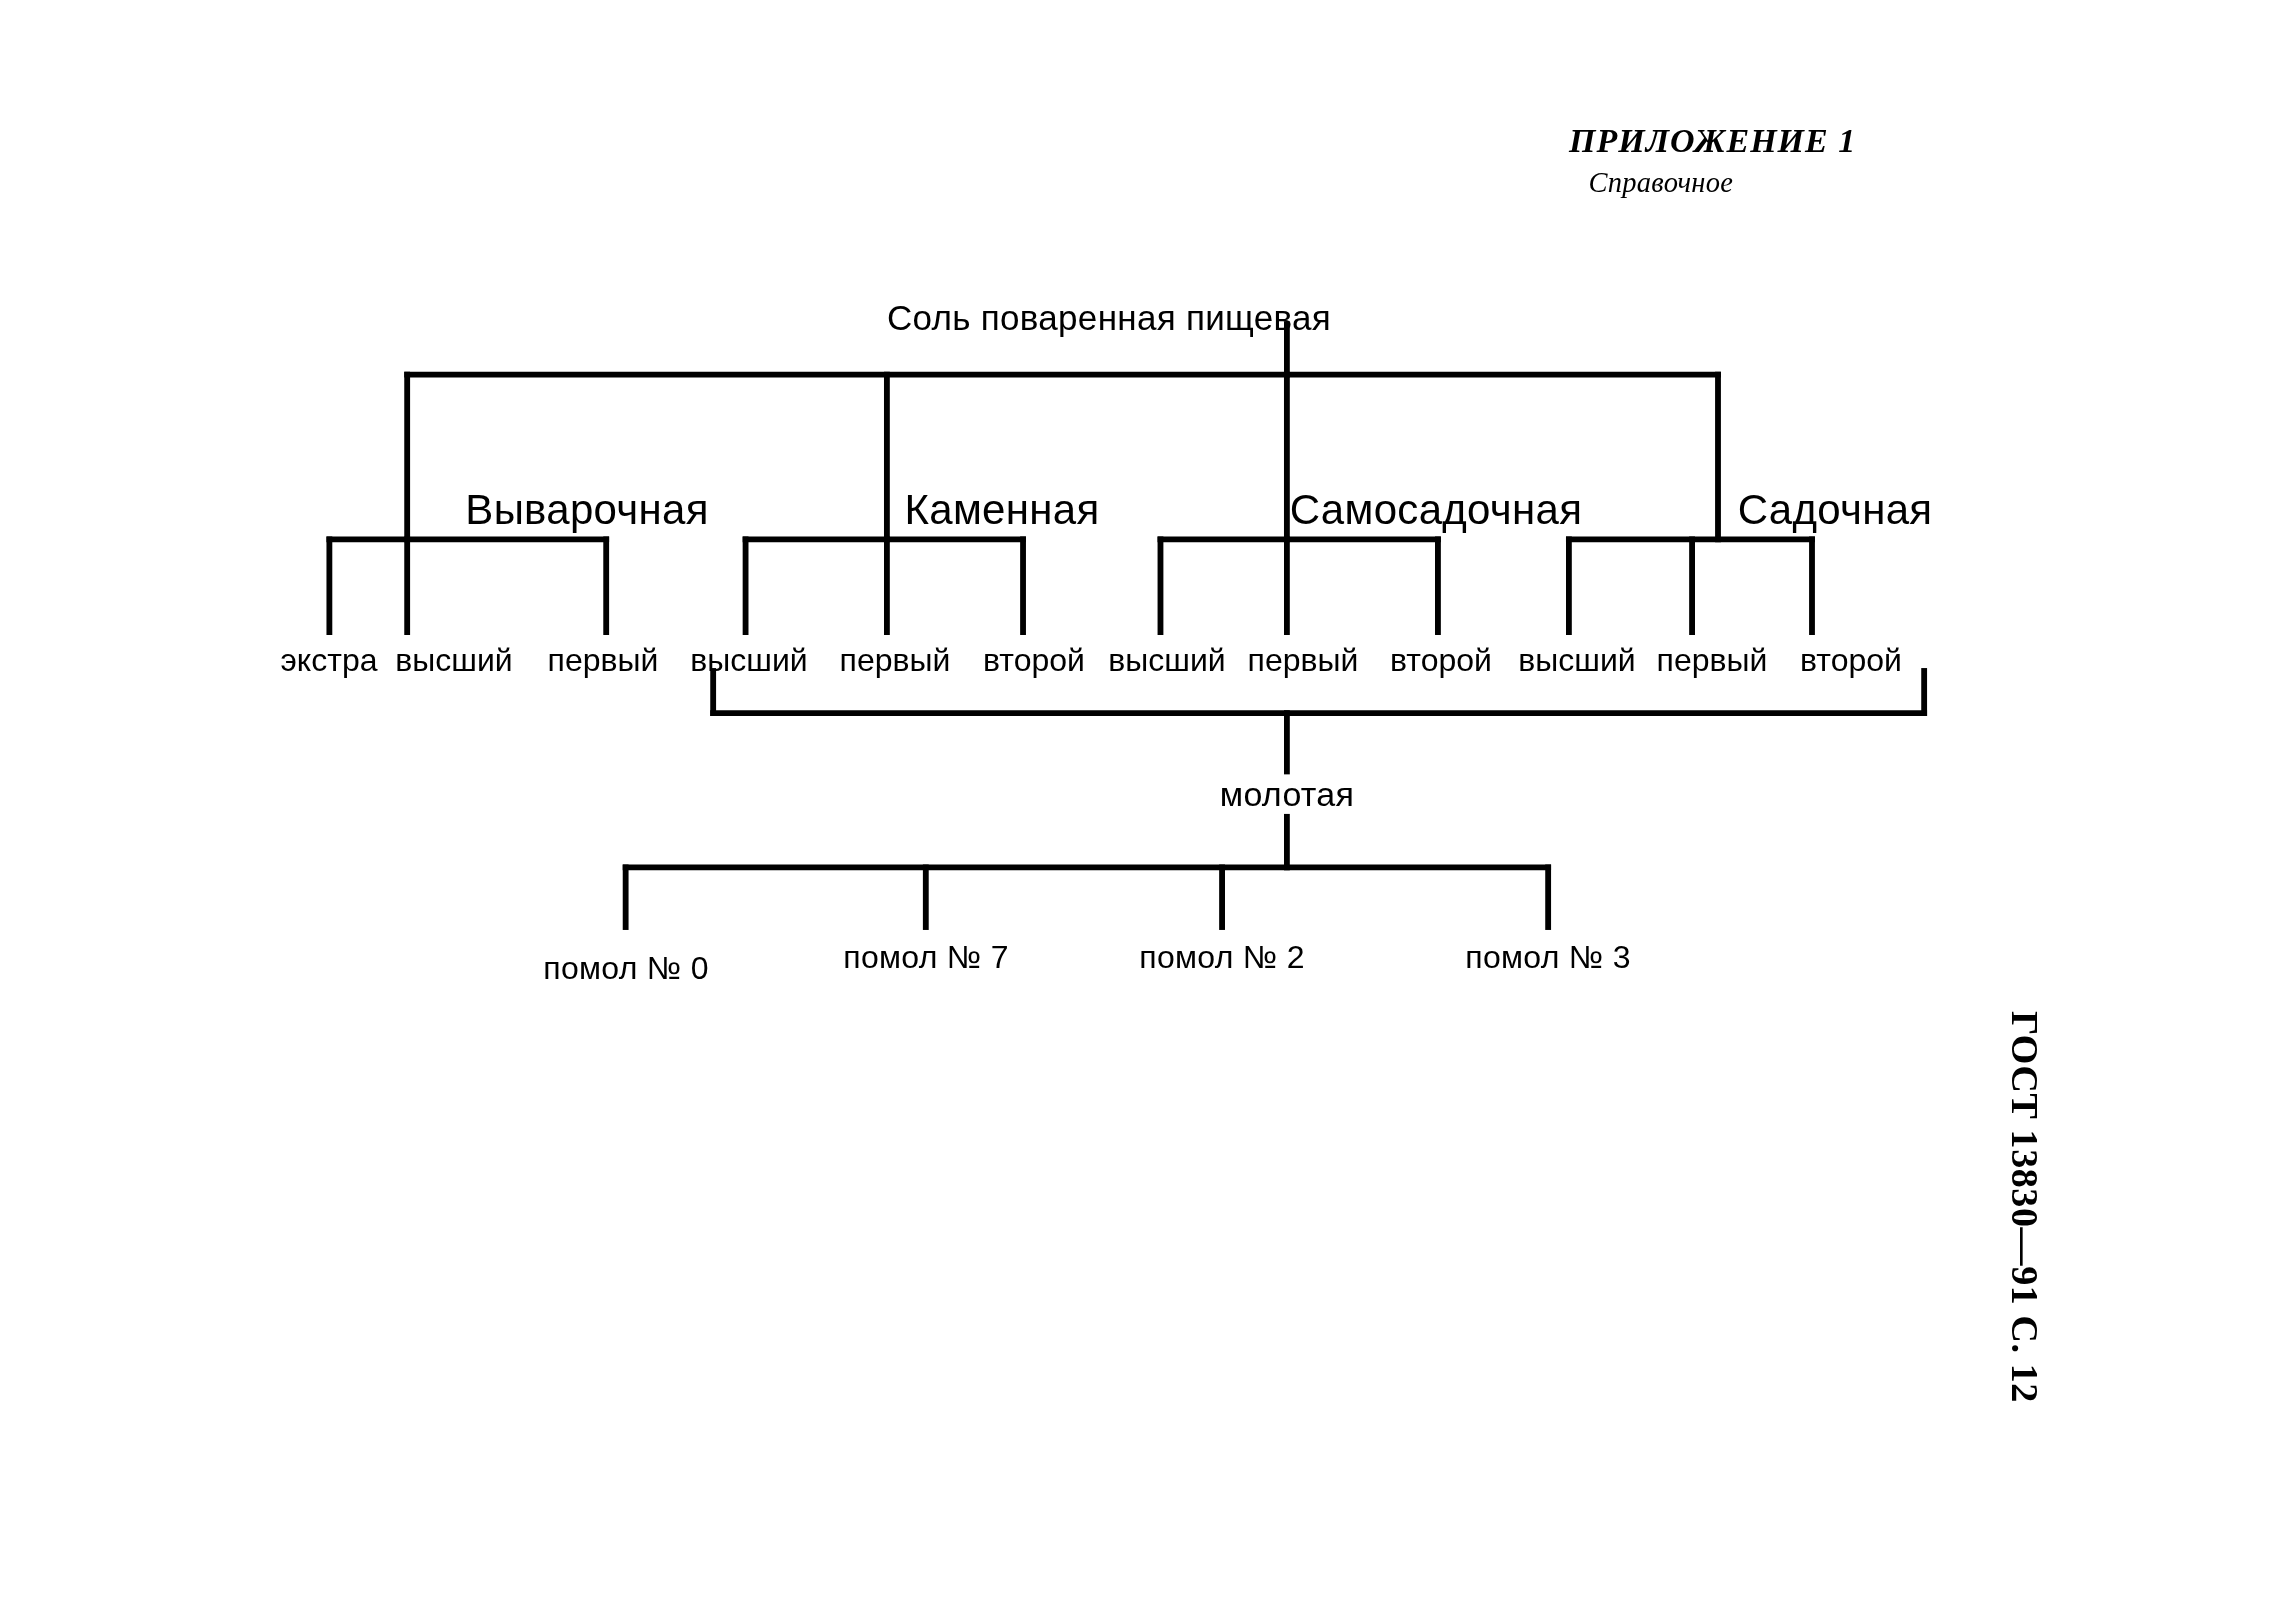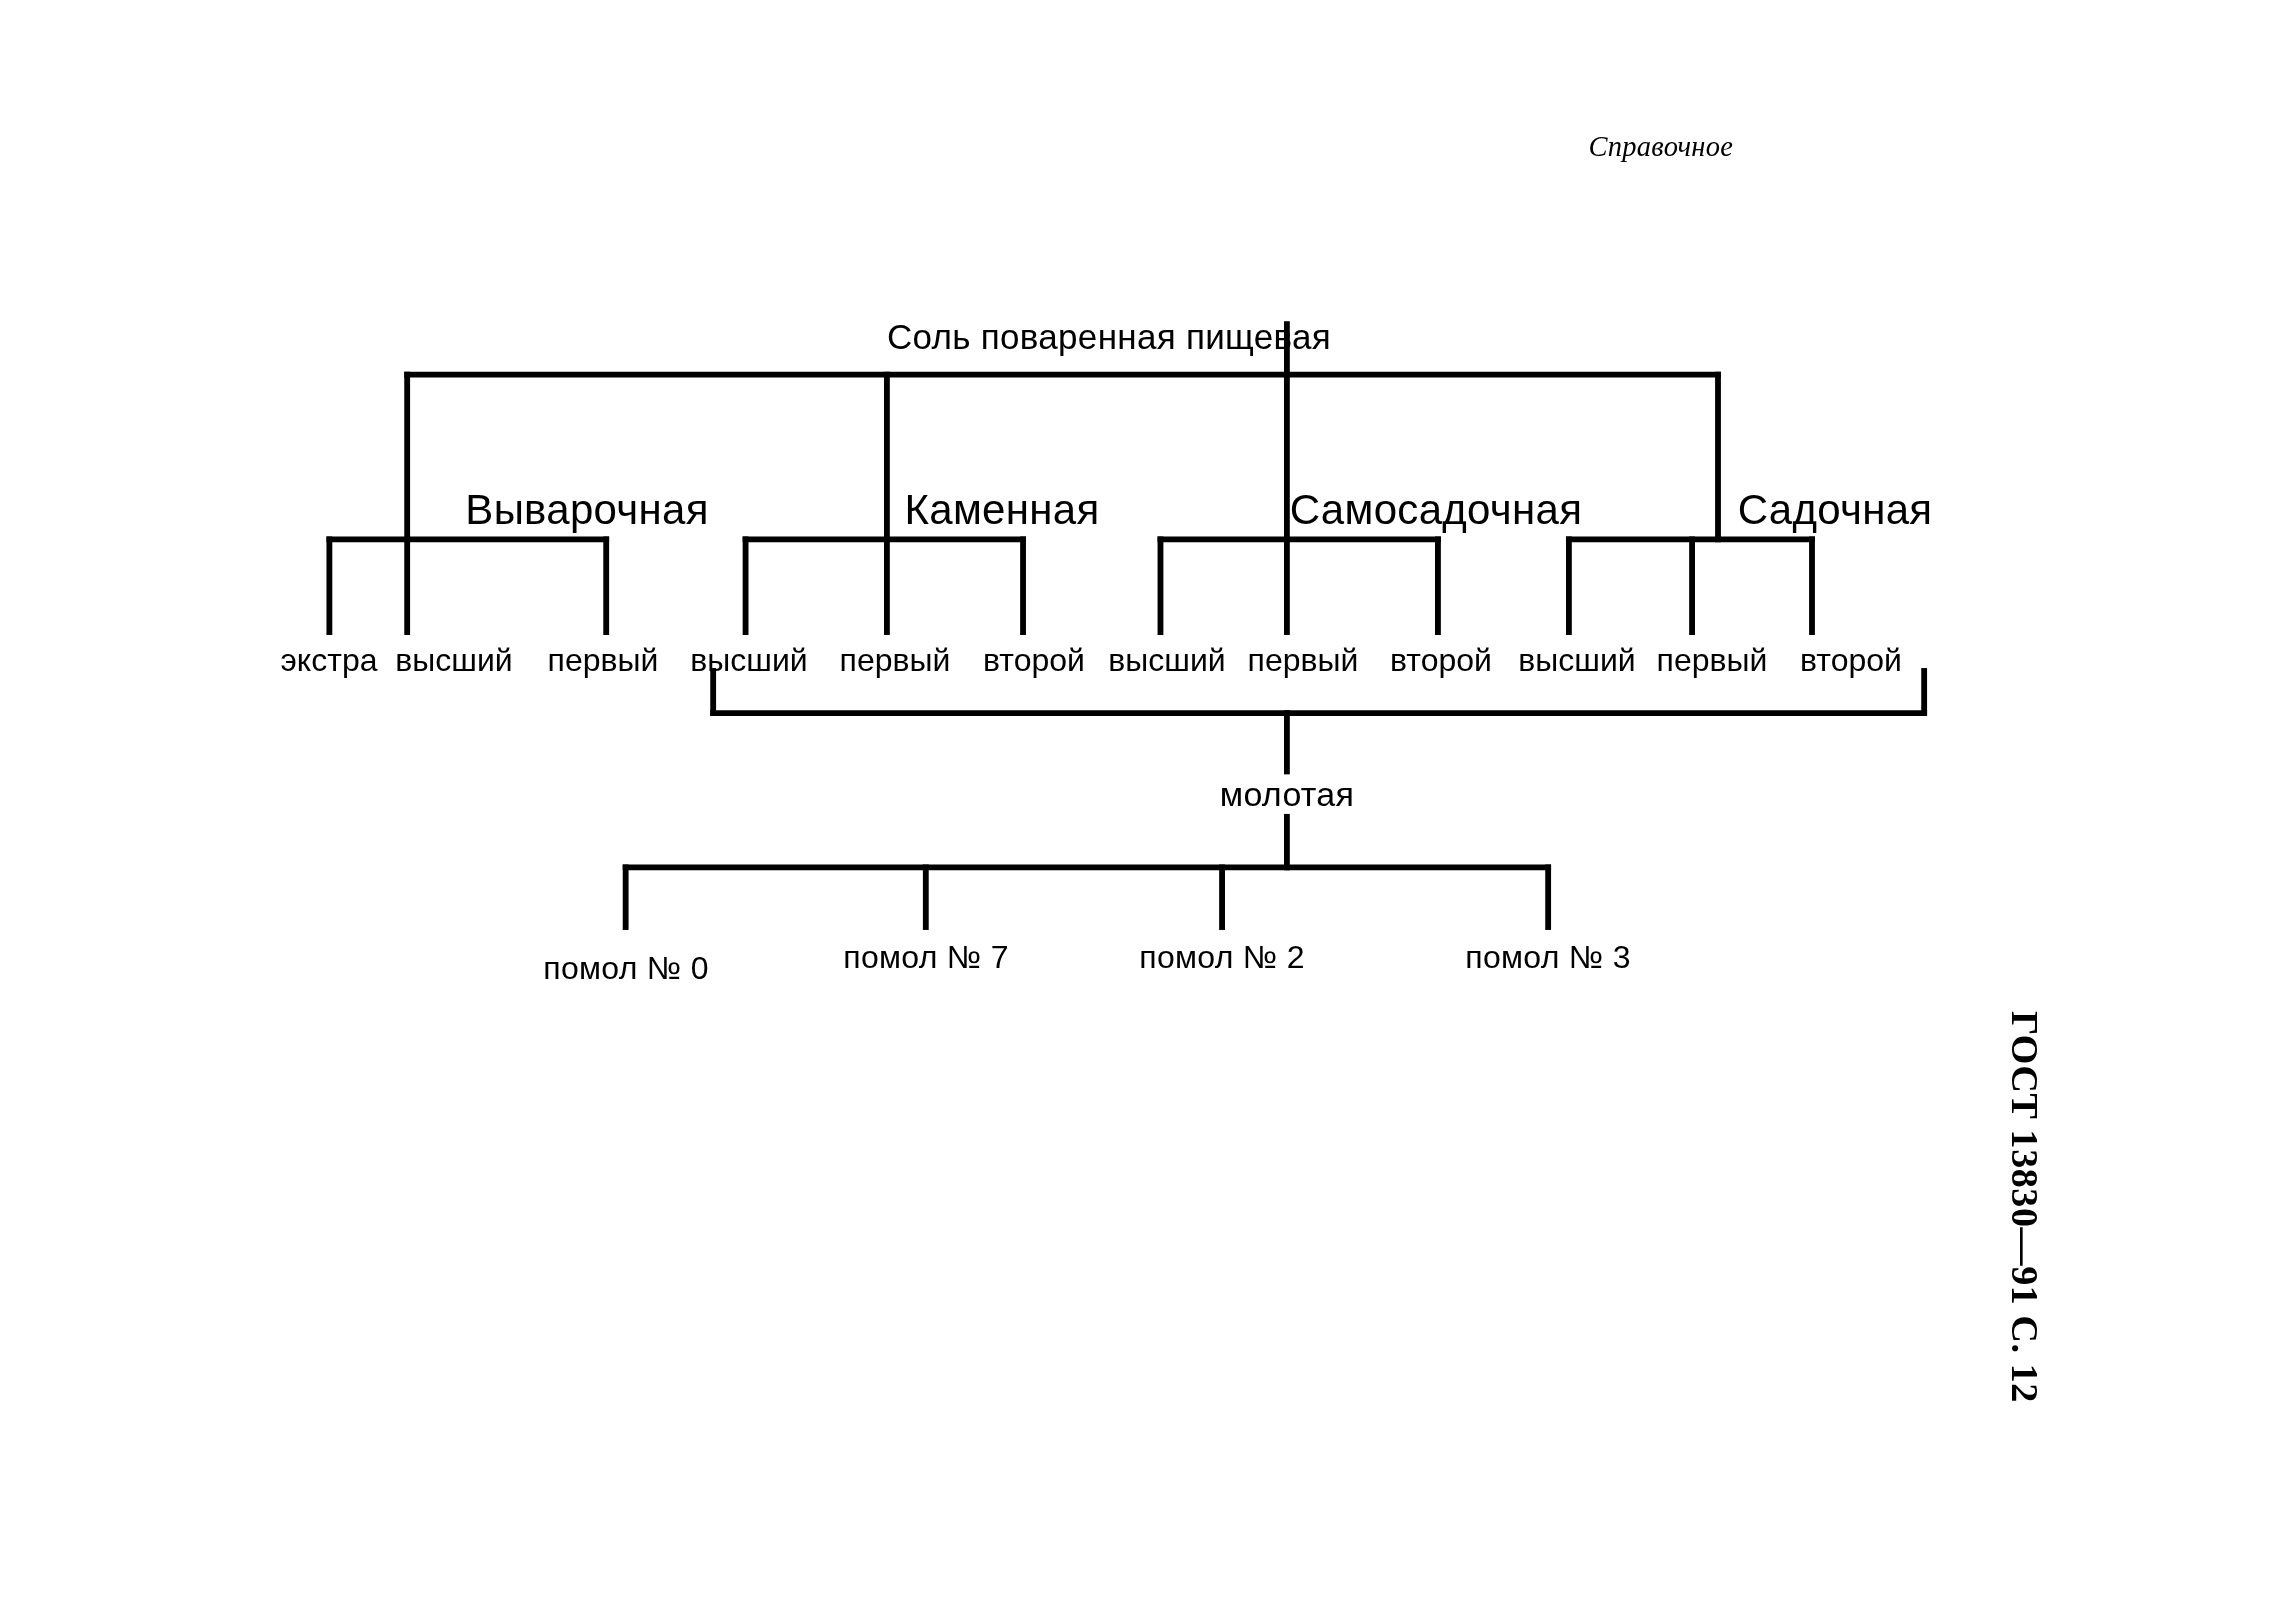--- a/index.html
+++ b/index.html
@@ -110,20 +110,21 @@
     font-size: 38px;
     letter-spacing: 0.6px;
     white-space: nowrap;
     text-align: left;
   }
 </style>
 </head>
 <body>
 
 <div id="header-block">
+  <div id="annex-title">ПРИЛОЖЕНИЕ 1</div>
   <div id="annex-subtitle">Справочное</div>
 </div>
 
 <div id="diagram-wrap">
 
   <svg id="diagram-svg" viewBox="0 0 3523 2502">
 
     <path class="conn" d="M 1985 500 L 1985 578"></path>
 
     <path class="conn" d="M 628 578 L 2650 578"></path>
@@ -159,21 +160,21 @@
     <path class="conn" d="M 1985 1100 L 1985 1190"></path>
 
     <path class="conn" d="M 1985 1260 L 1985 1338"></path>
     <path class="conn" d="M 965 1338 L 2388 1338"></path>
     <path class="conn" d="M 965 1338 L 965 1430"></path>
     <path class="conn" d="M 1428 1338 L 1428 1430"></path>
     <path class="conn" d="M 1885 1338 L 1885 1430"></path>
     <path class="conn" d="M 2388 1338 L 2388 1430"></path>
   </svg>
 
-  <div class="node-label lvl0" style="left:1109px; top:298px;margin-top:19px;">Соль поваренная пищевая</div>
+  <div class="node-label lvl0" style="left:1109px; top:298px;">Соль поваренная пищевая</div>
 
   <div class="node-label lvl1" style="left:587px; top:438px;">Выварочная</div>
   <div class="node-label lvl1" style="left:1002px; top:438px;">Каменная</div>
   <div class="node-label lvl1" style="left:1436px; top:438px;">Самосадочная</div>
   <div class="node-label lvl1" style="left:1835px; top:438px;">Садочная</div>
 
   <div class="node-label lvl2" style="left:329px; top:642px;">экстра</div>
   <div class="node-label lvl2" style="left:454px; top:642px;">высший</div>
   <div class="node-label lvl2" style="left:603px; top:642px;">первый</div>
 

